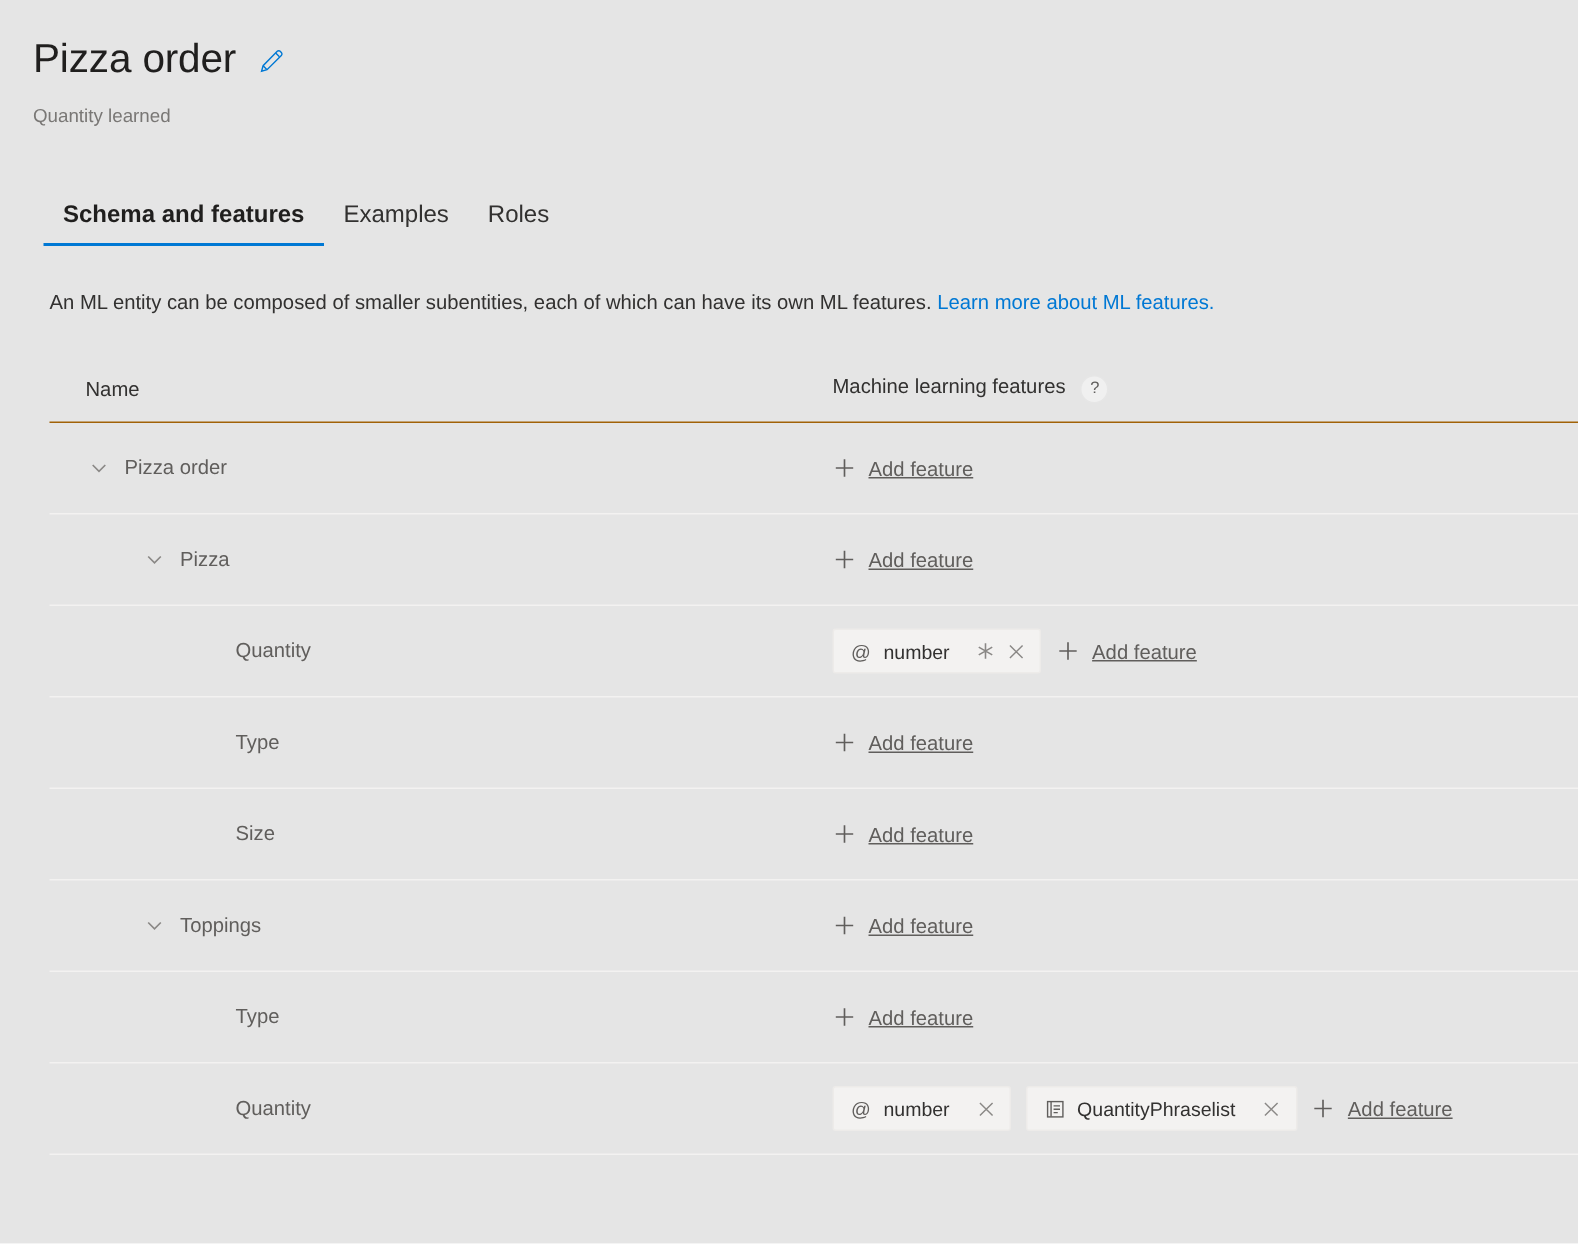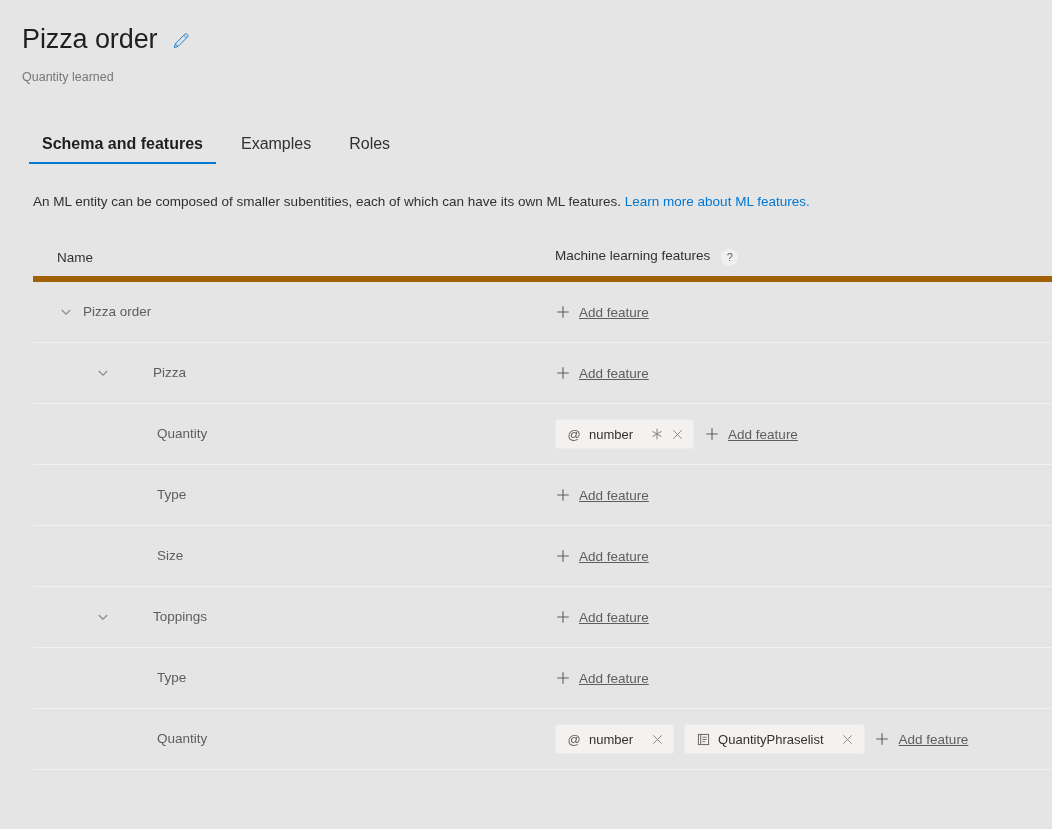--- a/index.html
+++ b/index.html
@@ -51,21 +51,21 @@
     font-size: 12.5px;
     color: #797775;
     line-height: 16px;
   }
 
   
   .tabs {
     margin: 43px 0 0 29px;
     display: flex;
     align-items: flex-end;
-    gap: 12px;
+    gap: 0;
     height: 36px;
   }
   .tab {
     position: relative;
     font-size: 16px;
     color: #323130;
     padding: 0 13px 9px 13px;
     cursor: pointer;
     line-height: 22px;
     white-space: nowrap;
@@ -98,21 +98,21 @@
 
   
   .table {
     margin: 33px 0 0 33px;
     width: 1019px;
   }
   .table-head {
     display: flex;
     align-items: center;
     height: 38px;
-    border-bottom: 6px solid #a16207;
+    border-bottom: 1px solid #a16207;
     padding-bottom: 6px;
   }
   .col-name {
     width: 522px;
     font-size: 13.5px;
     color: #323130;
     padding-left: 24px;
   }
   .col-features {
     display: flex;
@@ -160,21 +160,21 @@
     margin-right: 8px;
     cursor: pointer;
     flex: 0 0 auto;
   }
   .chevron-spacer {
     display: inline-block;
     width: 26px;
     flex: 0 0 auto;
   }
   .lvl-1 { padding-left: 24px; }
-  .lvl-2 { padding-left: 61px; gap: 33px; }
+  .lvl-2 { padding-left: 61px; }
   .lvl-3 { padding-left: 98px; }
 
   .cell-features {
     display: flex;
     align-items: center;
     gap: 10px;
     flex: 1;
   }
 
   .chip {

